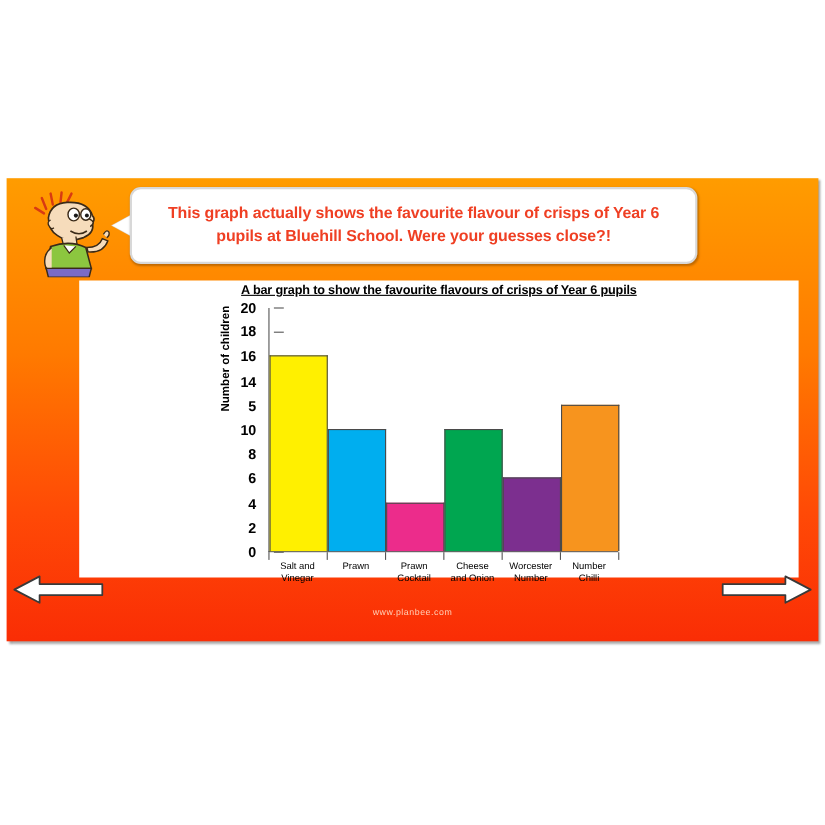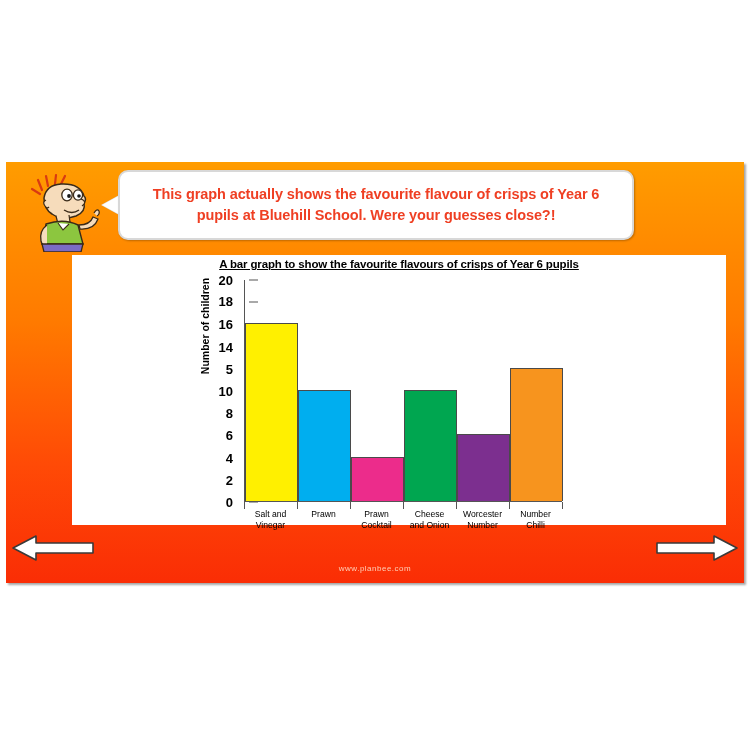--- a/index.html
+++ b/index.html
@@ -232,21 +232,21 @@
     text-align: center;
     font-size: 12px;
     font-weight: bold;
     color: #000;
   }
 
   
   #footer {
     position: absolute;
     left: 0;
-    bottom: 4px;
+    bottom: 16px;
     width: 738px;
     height: 58px;
   }
   #footer-url {
     position: absolute;
     left: 0;
     bottom: 6px;
     width: 738px;
     text-align: center;
     font-size: 8px;

